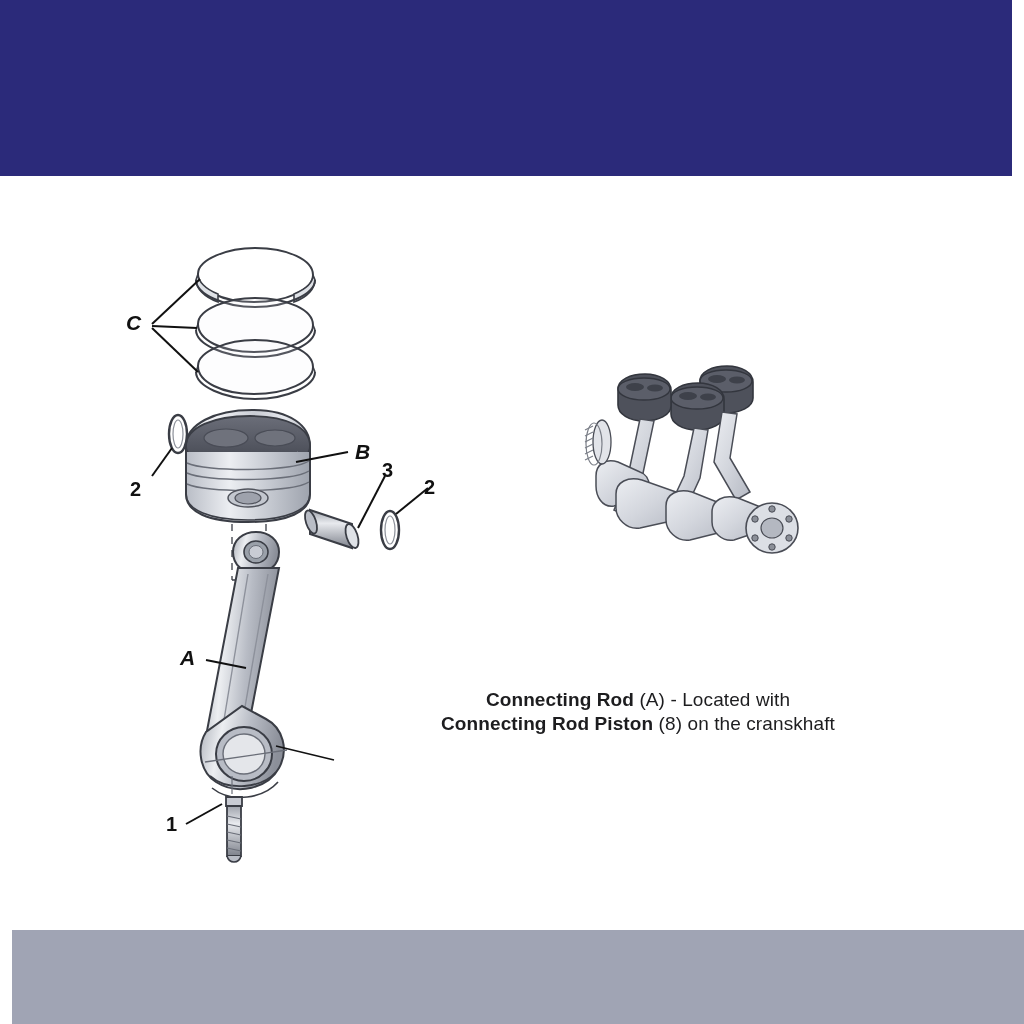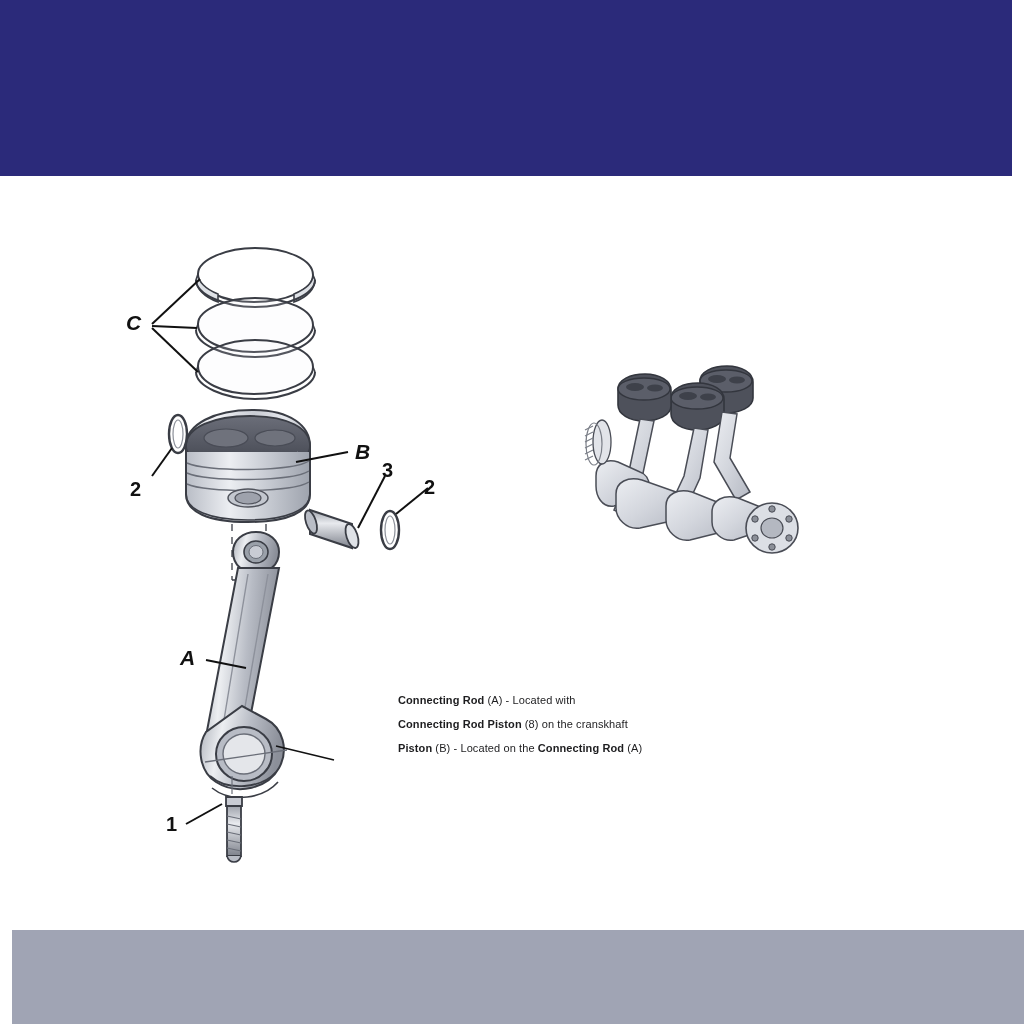--- a/index.html
+++ b/index.html
@@ -47,24 +47,25 @@
     position: absolute;
     left: 0; top: 0;
   }
 
   
   .caption {
     position: absolute;
     left: 398px;
     top: 512px;
     width: 480px;
-    font-size: 11px;
+    font-size: 19px;
     line-height: 24.2px;
     color: #1d1d1f;
     letter-spacing: 0.1px;
+    text-align: center;
   }
   .caption .b { font-weight: bold; }
   .caption-line { white-space: nowrap; }
 
   
   .callout {
     position: absolute;
     font-size: 20px;
     color: #111;
     font-weight: bold;
@@ -280,19 +281,16 @@
     <div class="callout" style="left:382px; top:283px;">3</div>
     <div class="callout" style="left:166px; top:637px;">1</div>
 
     <div class="caption">
       <div class="caption-line">
         <span class="b">Connecting Rod</span><span> (A) - Located with</span>
       </div>
       <div class="caption-line">
         <span class="b">Connecting Rod Piston</span><span> (8) on the cranskhaft</span>
       </div>
-      <div class="caption-line">
-        <span class="b">Piston</span><span> (B) - Located on the </span><span class="b">Connecting Rod</span><span> (A)</span>
-      </div>
     </div>
 
   </div>
 </div>
 
 </body></html>

